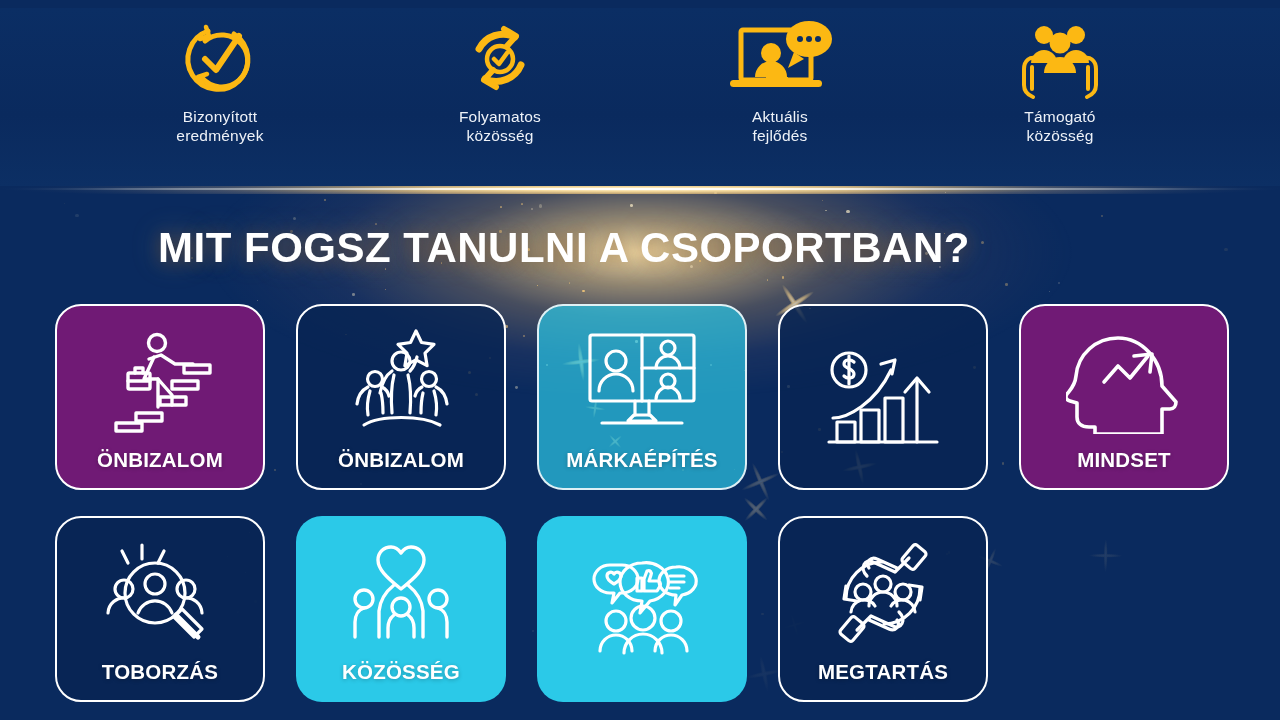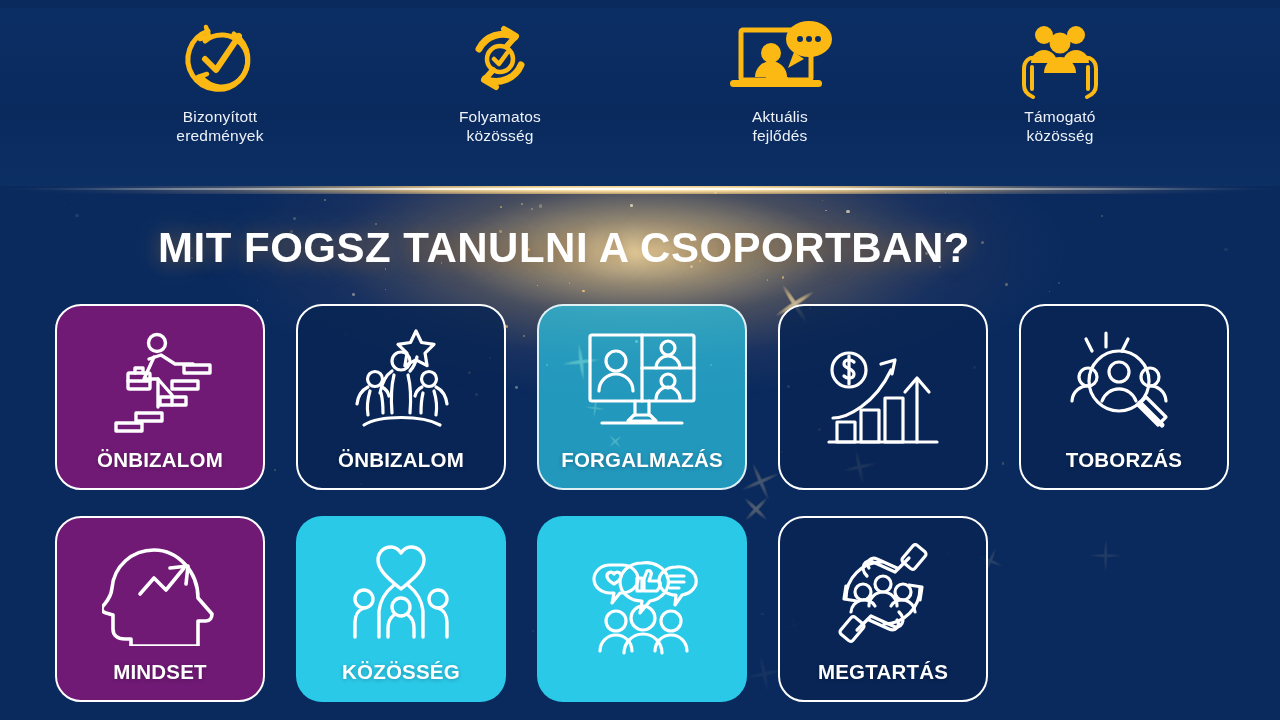--- a/index.html
+++ b/index.html
@@ -398,41 +398,55 @@
             <path d="M76 39 a12 12 0 0 1 24 0"></path>
             <circle cx="88" cy="52" r="7"></circle>
             <path d="M76 70 a12 12 0 0 1 24 0"></path>
             <path d="M55 72 l0 14"></path>
               <path d="M69 72 l0 14"></path>
             <path d="M48 92 l28 0 -6 -6 -16 0 z"></path>
             <path d="M22 94 l80 0"></path>
           </g>
         </svg>
       </div>
-      <div class="clabel">FORGALMAZÁS</div>
+      <div class="clabel">MÁRKAÉPÍTÉS</div>
     </div>
 
     <div class="card dark">
       <div class="cicon">
         <svg width="120" height="106" viewBox="0 0 120 106">
           <g fill="none" stroke="#ffffff" stroke-width="3.2" stroke-linejoin="round" stroke-linecap="round">
             <circle cx="26" cy="22" r="17"></circle>
             <path d="M31 14 c-3 -3 -10 -3 -10 2 c0 5 10 4 10 10 c0 5 -7 5 -10 2"></path>
             <path d="M26 8 l0 28"></path>
             <path d="M10 70 c14 0 42 -14 58 -48"></path>
             <path d="M58 16 l14 -4 -3 14"></path>
             <rect x="14" y="74" width="18" height="20"></rect>
             <rect x="38" y="62" width="18" height="32"></rect>
             <rect x="62" y="50" width="18" height="44"></rect>
             <path d="M94 94 l0 -62"></path>
             <path d="M82 44 l12 -14 12 14"></path>
             <path d="M6 94 l108 0"></path>
           </g>
         </svg>
       </div>
+    </div>
+
+    <div class="card cyan">
+      <div class="cicon">
+        <svg width="116" height="106" viewBox="0 0 116 106">
+          <g fill="none" stroke="#ffffff" stroke-width="3.6" stroke-linejoin="round" stroke-linecap="round">
+            <path d="M96 58 c0 -26 -20 -48 -44 -48 c-22 0 -40 16 -42 38 c-1 10 -6 14 -9 18 c-2 3 -1 6 3 7 l7 2
+                     c0 6 0 10 0 14 c0 6 4 10 12 10 l6 0 l0 7 l67 0 l0 -25 l8 0 c4 0 6 -3 6 -7 z"></path>
+            <path d="M38 54 l14 -16 12 12 18 -22"></path>
+            <path d="M68 28 l18 -2 -2 18"></path>
+          </g>
+        </svg>
+      </div>
+      <div class="clabel">MINDSET</div>
     </div>
 
     <div class="card dark">
       <div class="cicon">
         <svg width="124" height="104" viewBox="0 0 124 104">
           <g fill="none" stroke="#ffffff" stroke-width="3.2" stroke-linejoin="round" stroke-linecap="round">
             <path d="M44 4 l0 14"></path>
               <path d="M24 10 l6 12"></path>
               <path d="M66 10 l-6 12"></path>
             <circle cx="26" cy="48" r="9"></circle>
@@ -441,34 +455,20 @@
             <path d="M104 72 a16 16 0 0 0 -18 -15"></path>
             <circle cx="57" cy="52" r="30"></circle>
             <circle cx="57" cy="43" r="10"></circle>
             <path d="M40 72 a18 18 0 0 1 34 0"></path>
             <path d="M78 74 l22 22" stroke-width="5"></path>
             <path d="M84 68 l20 20 -8 8 -20 -20 z"></path>
           </g>
         </svg>
       </div>
       <div class="clabel">TOBORZÁS</div>
-    </div>
-
-    <div class="card cyan">
-      <div class="cicon">
-        <svg width="116" height="106" viewBox="0 0 116 106">
-          <g fill="none" stroke="#ffffff" stroke-width="3.6" stroke-linejoin="round" stroke-linecap="round">
-            <path d="M96 58 c0 -26 -20 -48 -44 -48 c-22 0 -40 16 -42 38 c-1 10 -6 14 -9 18 c-2 3 -1 6 3 7 l7 2
-                     c0 6 0 10 0 14 c0 6 4 10 12 10 l6 0 l0 7 l67 0 l0 -25 l8 0 c4 0 6 -3 6 -7 z"></path>
-            <path d="M38 54 l14 -16 12 12 18 -22"></path>
-            <path d="M68 28 l18 -2 -2 18"></path>
-          </g>
-        </svg>
-      </div>
-      <div class="clabel">MINDSET</div>
     </div>
 
     <div class="card cyan-solid">
       <div class="cicon">
         <svg width="118" height="104" viewBox="0 0 118 104">
           <g fill="none" stroke="#ffffff" stroke-width="3.4" stroke-linejoin="round" stroke-linecap="round">
             <path d="M59 48 C44 36 36 28 36 19 C36 11 42 6 49 6 C54 6 57 9 59 12 C61 9 64 6 69 6
                      C76 6 82 11 82 19 C82 28 74 36 59 48 z"></path>
             <path d="M52 44 c-10 8 -14 16 -15 26 l0 26"></path>
             <path d="M66 44 c10 8 14 16 15 26 l0 26"></path>

